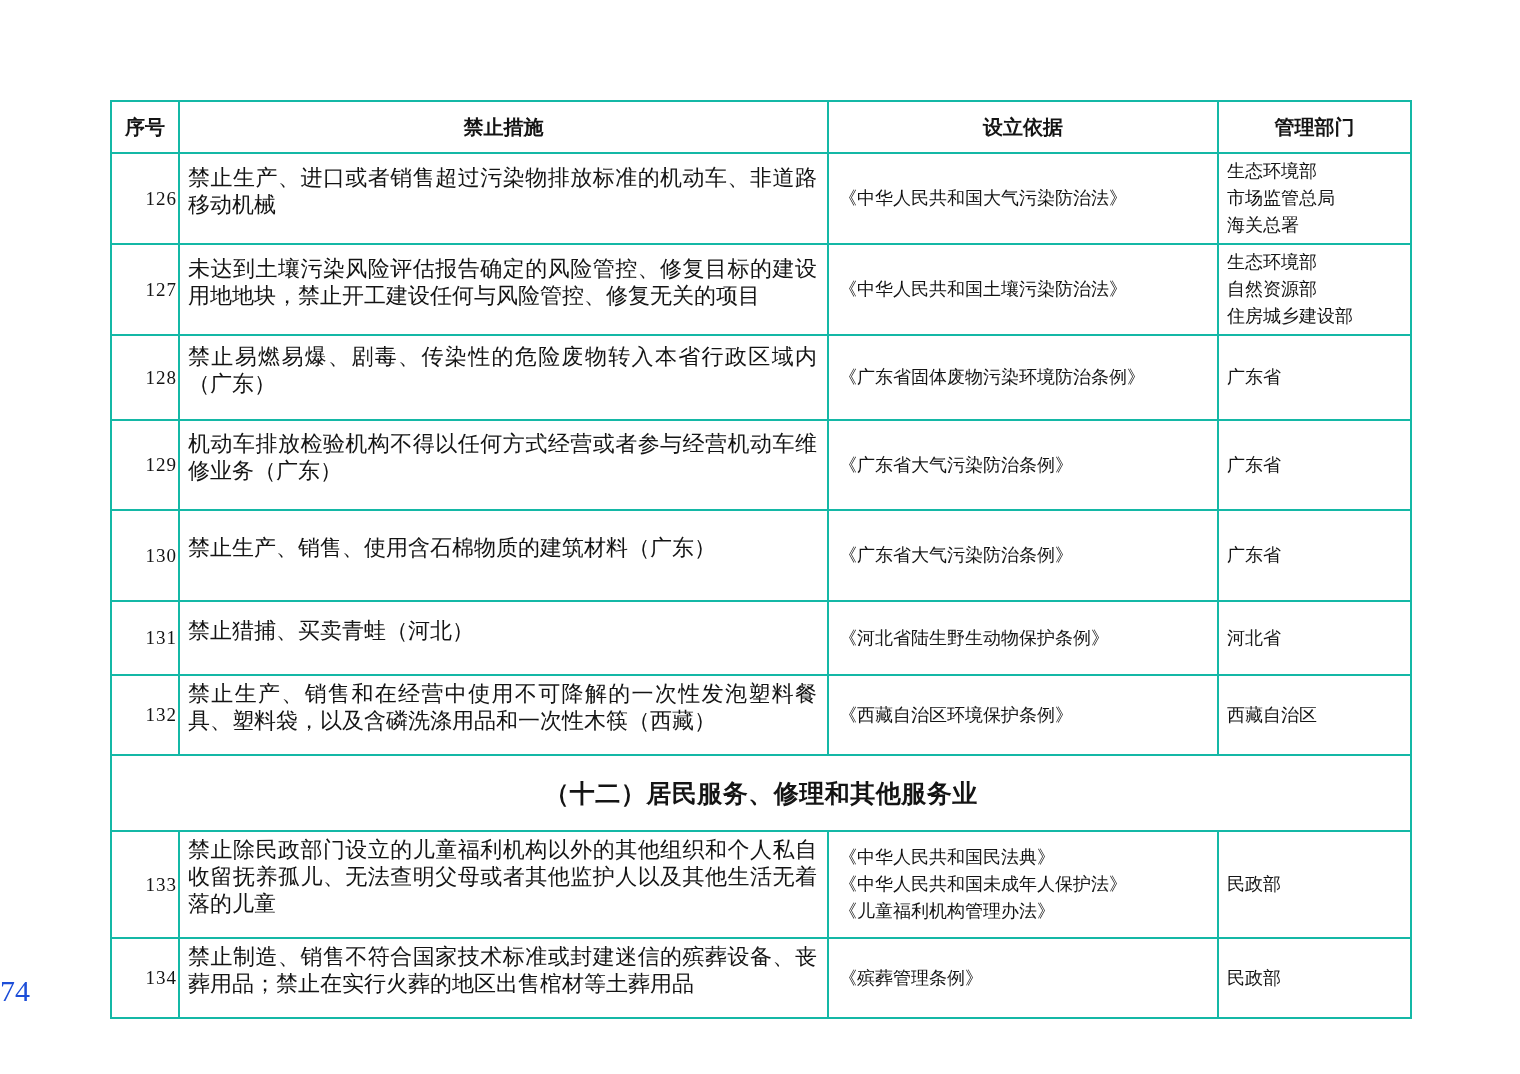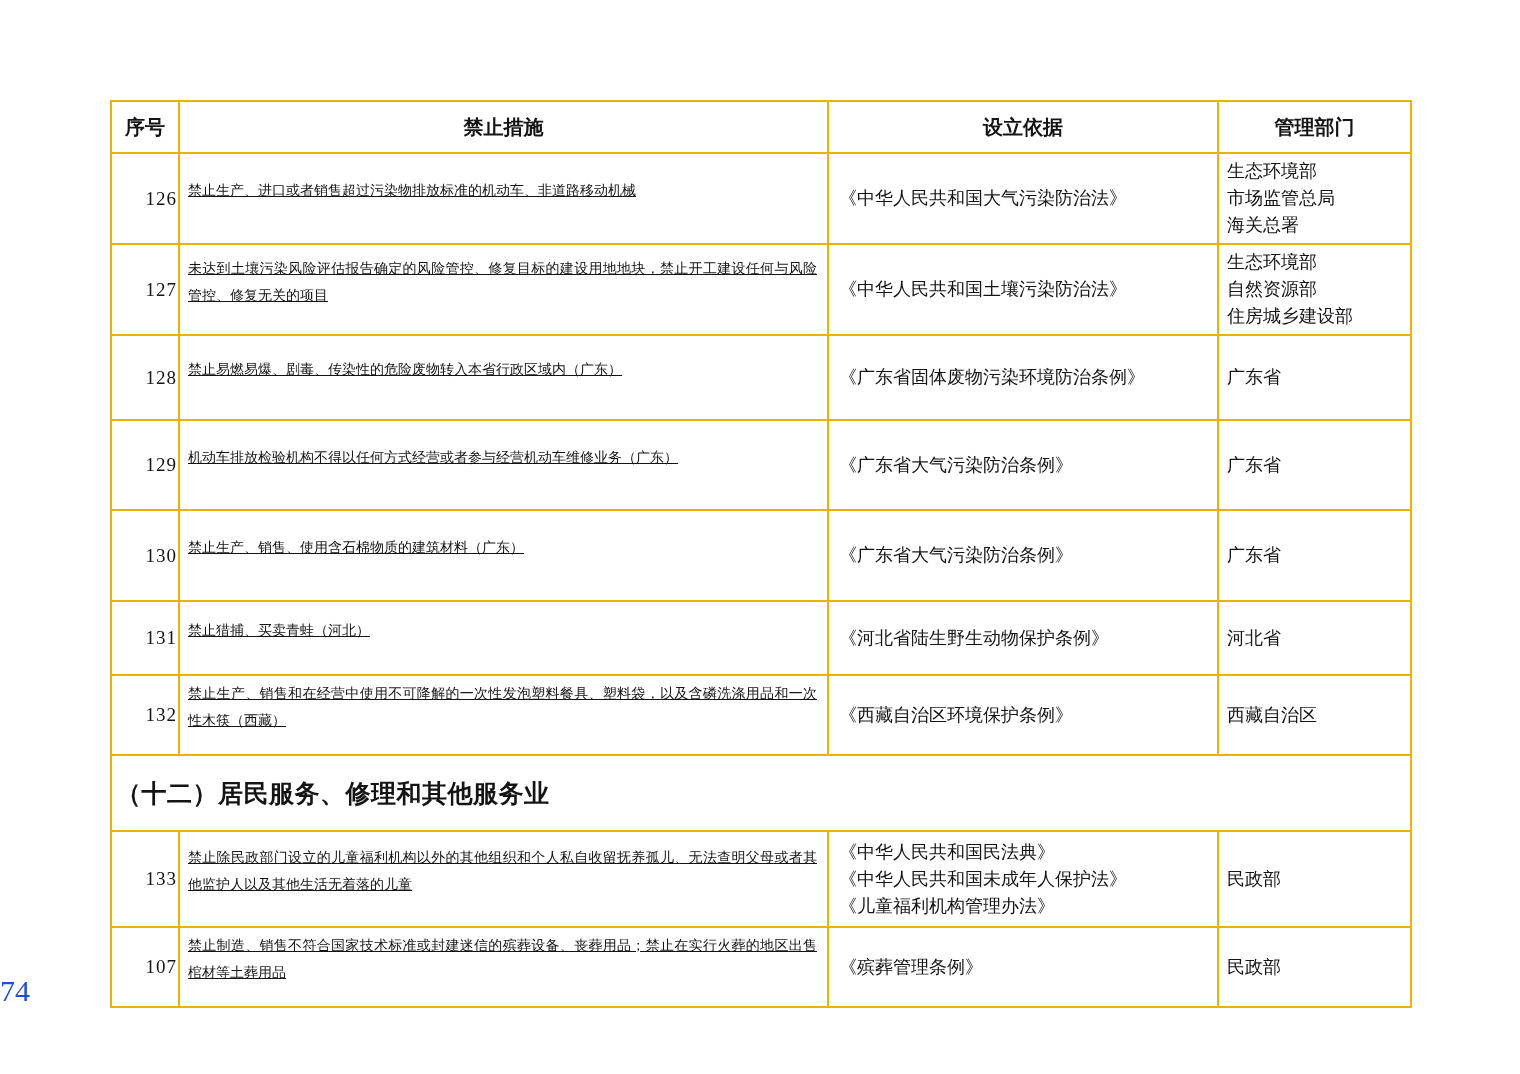--- a/index.html
+++ b/index.html
@@ -19,60 +19,59 @@
   table.prohibition-table {
     position: absolute;
     left: 110px;
     top: 100px;
     width: 1300px;
     border-collapse: collapse;
     table-layout: fixed;
   }
   .prohibition-table th,
   .prohibition-table td {
-    border: 2px solid #eab308;
+    border: 2px solid #14b8a6;
     vertical-align: middle;
     overflow: hidden;
   }
   .prohibition-table th {
     font-size: 20px;
     font-weight: bold;
     text-align: center;
     padding: 2px 4px;
   }
   td.cell-no {
     text-align: right;
     font-size: 19px;
     letter-spacing: 1px;
   }
   td.cell-measure {
-    font-size: 14px;
+    font-size: 22px;
     line-height: 27px;
     padding: 4px 10px 20px 8px;
     text-align: justify;
-    text-decoration: underline;
   }
   td.cell-basis {
     font-size: 18px;
     line-height: 27px;
     padding: 4px 8px 4px 10px;
     white-space: pre-line;
   }
   td.cell-dept {
     font-size: 18px;
     line-height: 27px;
     padding: 4px 6px 4px 8px;
     white-space: pre-line;
   }
   tr.section-row td {
     font-family: "Liberation Sans", sans-serif;
     font-weight: bold;
     font-size: 25px;
     padding: 4px 4px;
-    text-align: left;
+    text-align: center;
     letter-spacing: 0.5px;
     margin-left: 44px;
   }
   .page-number {
     position: absolute;
     left: 0;
     right: 0;
     top: 974px;
     font-size: 30px;
     font-family: "Liberation Serif", serif;
@@ -160,21 +159,21 @@
     <tr style="height:96px">
       <td class="cell-no">133</td>
       <td class="cell-measure">禁止除民政部门设立的儿童福利机构以外的其他组织和个人私自收留抚养孤儿、无法查明父母或者其他监护人以及其他生活无着落的儿童</td>
       <td class="cell-basis">《中华人民共和国民法典》
 《中华人民共和国未成年人保护法》
 《儿童福利机构管理办法》</td>
       <td class="cell-dept">民政部</td>
     </tr>
 
     <tr style="height:80px">
-      <td class="cell-no">107</td>
+      <td class="cell-no">134</td>
       <td class="cell-measure">禁止制造、销售不符合国家技术标准或封建迷信的殡葬设备、丧葬用品；禁止在实行火葬的地区出售棺材等土葬用品</td>
       <td class="cell-basis">《殡葬管理条例》</td>
       <td class="cell-dept">民政部</td>
     </tr>
   </tbody>
     </table>
 
   <div class="page-number">74</div>
 
 </div>

